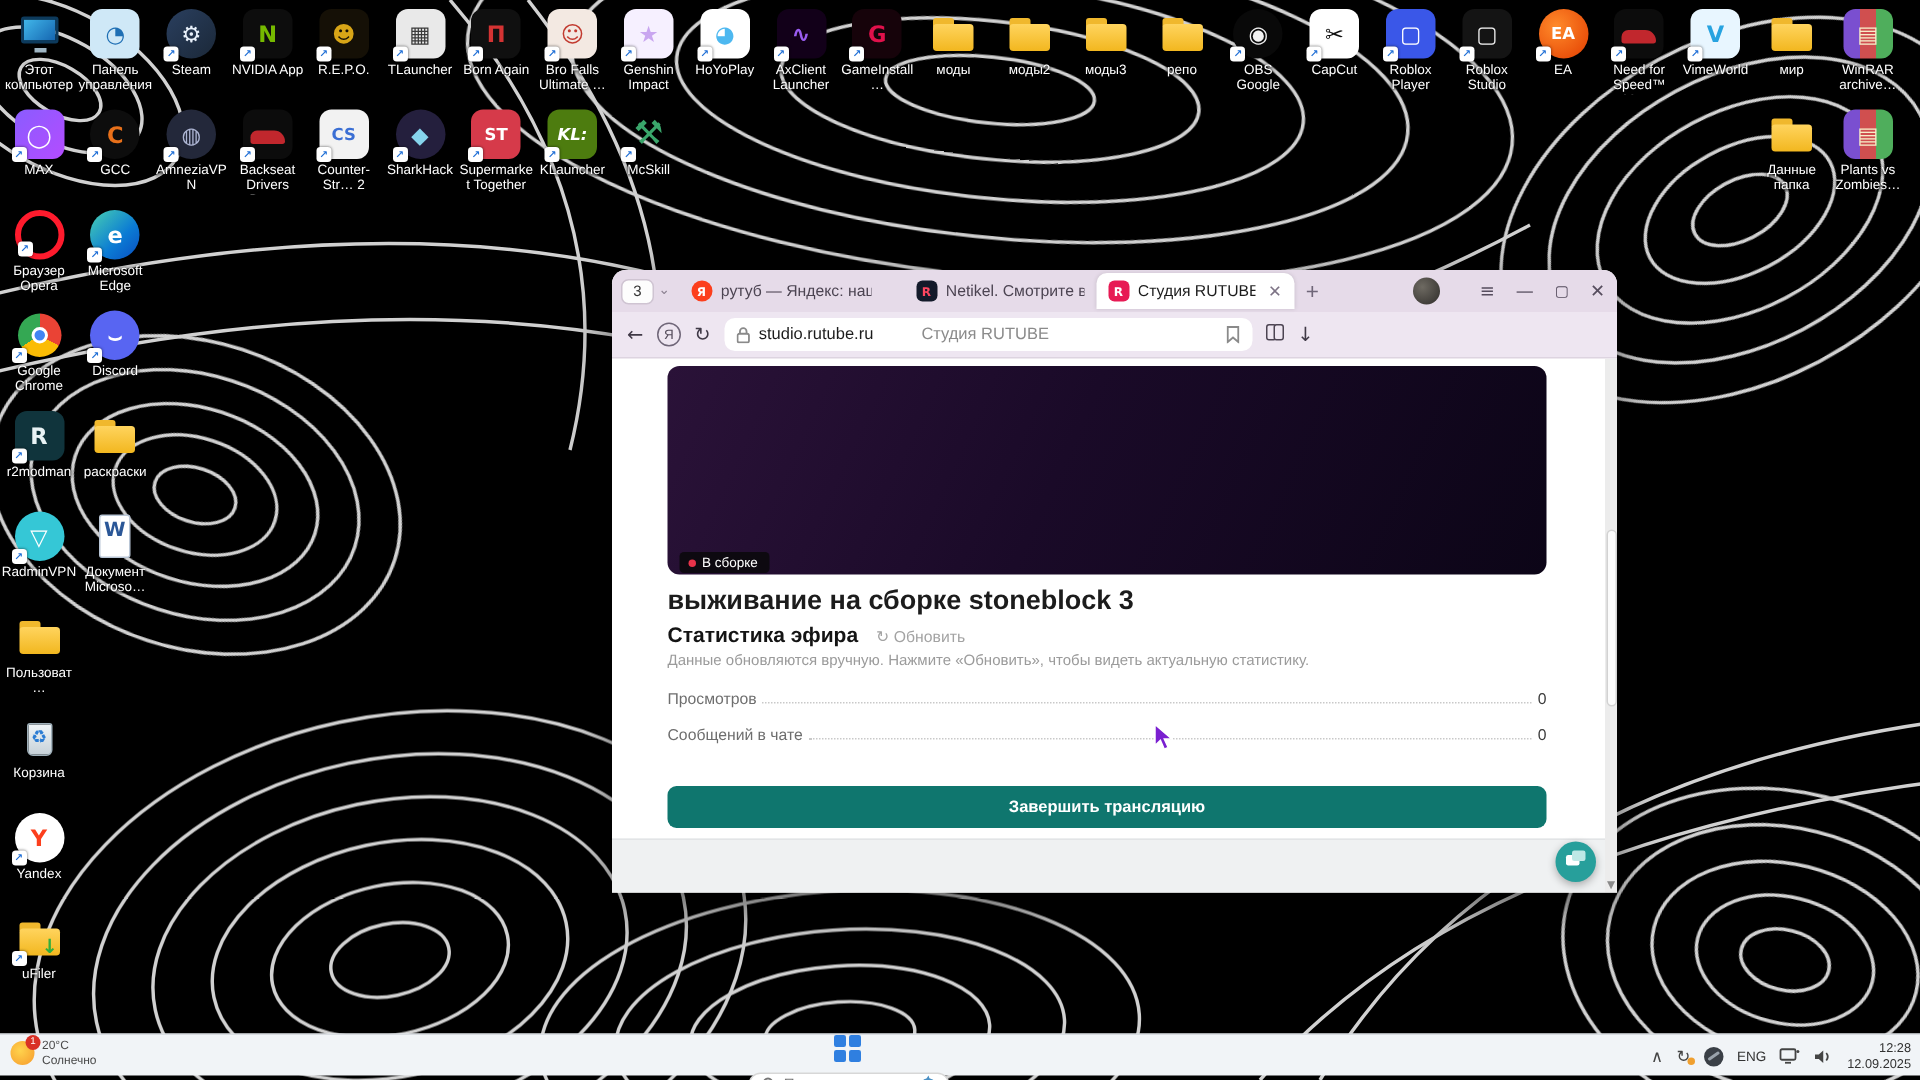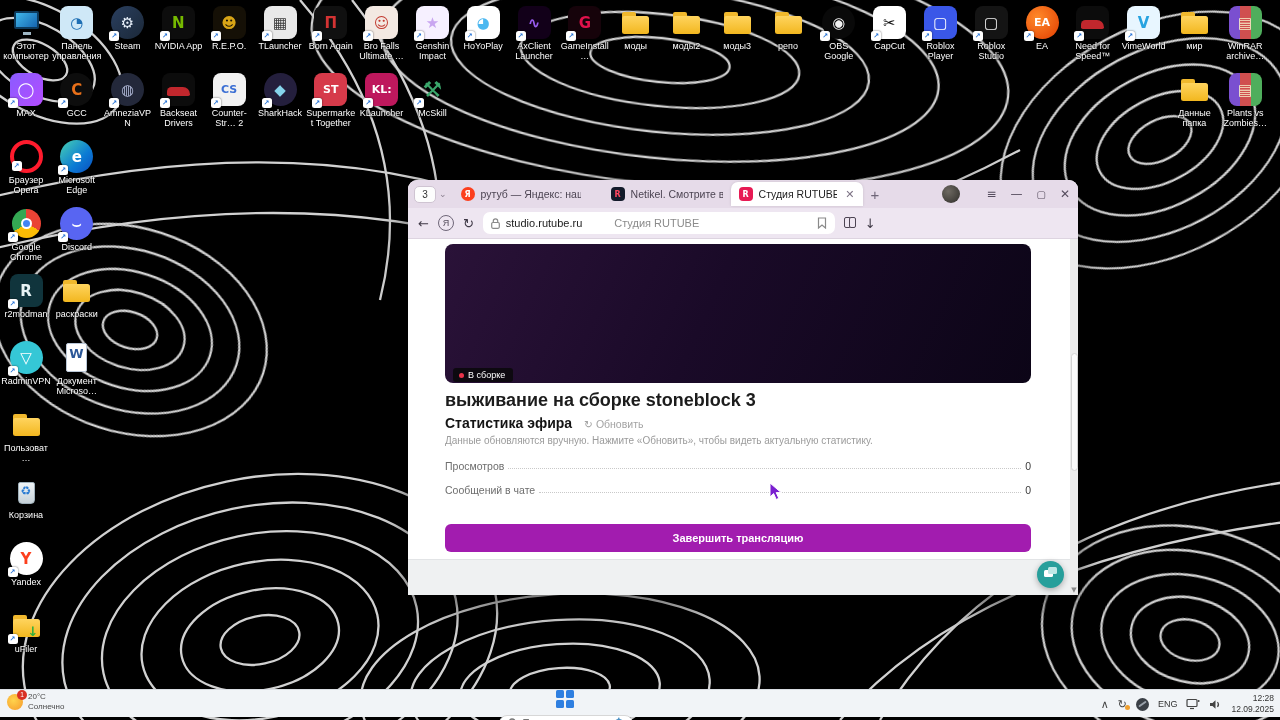--- a/index.html
+++ b/index.html
@@ -92,21 +92,21 @@
   .shead { position:absolute; left:37px; top:176px; display:flex; align-items:baseline; gap:12px; }
   .shead b { font-size:14px; color:#141414; }
   .refresh { font-size:10.5px; color:#a3a3a3; }
   .refresh i { font-style:normal; font-family:"DejaVu Sans",sans-serif; margin-right:3px; }
   .note { position:absolute; left:37px; top:196px; font-size:10px; color:#9b9b9b; }
   #stat-rows { position:absolute; left:37px; top:210px; width:586px; }
   .srow { display:flex; align-items:flex-end; height:24px; }
   .slabel { font-size:10.5px; color:#6e6e6e; padding-bottom:1px; }
   .sleader { flex:1; border-bottom:1.5px dotted #c9c9c9; margin:0 4px 4px 4px; }
   .sval { font-size:10.5px; color:#3c3c3c; padding-bottom:1px; }
-  .endbtn { position:absolute; left:37px; top:285px; width:586px; height:28px; background:#a21caf; border-radius:6px;
+  .endbtn { position:absolute; left:37px; top:285px; width:586px; height:28px; background:#0f766e; border-radius:6px;
             color:#fff; font-size:11px; font-weight:700; display:flex; align-items:center; justify-content:center; }
   .band { position:absolute; left:0; right:8px; top:320px; bottom:0; background:#eff1f2; border-top:1px solid #e2e4e6; }
   .fab { position:absolute; left:629px; top:322px; width:27px; height:27px; border-radius:50%; background:#279f9b;
          box-shadow:0 2px 6px rgba(0,0,0,.3); }
   .fab i { position:absolute; left:7px; top:9px; width:9px; height:7px; background:#fff; border-radius:1.5px; }
   .fab i+i { left:11px; top:6px; background:#bfe8e6; }
   .sbtrack { position:absolute; right:0; top:0; bottom:0; width:8px; background:#ececec; }
   .sbthumb { position:absolute; right:0.5px; top:114px; width:7px; height:118px; background:#fbfbfb; border:1px solid #d2d2d2; border-radius:4px; }
   .sbarrow { position:absolute; right:0; bottom:1px; width:8px; text-align:center; font-size:7px; color:#8a8a8a; font-family:"DejaVu Sans",sans-serif; }
 
@@ -358,21 +358,21 @@
       </div>
       <div class="dicon" style="left: 255px; top: 73px;">
         <div class="art circle" style="background: rgb(36, 31, 61); color: rgb(134, 212, 236);">◆<span class="sc">↗</span></div>
         <div class="dlabel">SharkHack</div>
       </div>
       <div class="dicon" style="left: 305.8px; top: 73px;">
         <div class="art app" style="background: rgb(214, 58, 74); color: rgb(255, 255, 255); font-size: 11px;">ST<span class="sc">↗</span></div>
         <div class="dlabel">Supermarket Together</div>
       </div>
       <div class="dicon" style="left: 356.6px; top: 73px;">
-        <div class="art app" style="background: #be185d; color: rgb(255, 255, 255); font-size: 11px;">KL:<span class="sc">↗</span></div>
+        <div class="art app" style="background: #4d7c0f; color: rgb(255, 255, 255); font-size: 11px; font-style: italic;">KL:<span class="sc">↗</span></div>
         <div class="dlabel">KLauncher</div>
       </div>
       <div class="dicon" style="left: 407.4px; top: 73px;">
         <div class="art pick">
           <b class="pickg">⚒</b>
           <span class="sc">↗</span>
         </div>
         <div class="dlabel">McSkill</div>
       </div>
       <div class="dicon" style="left: 1169.4px; top: 73px;">

